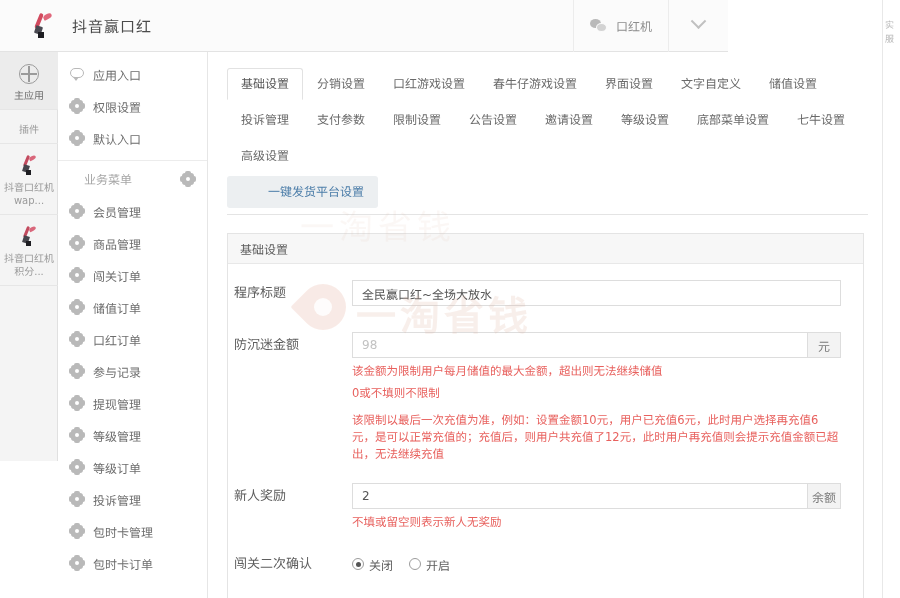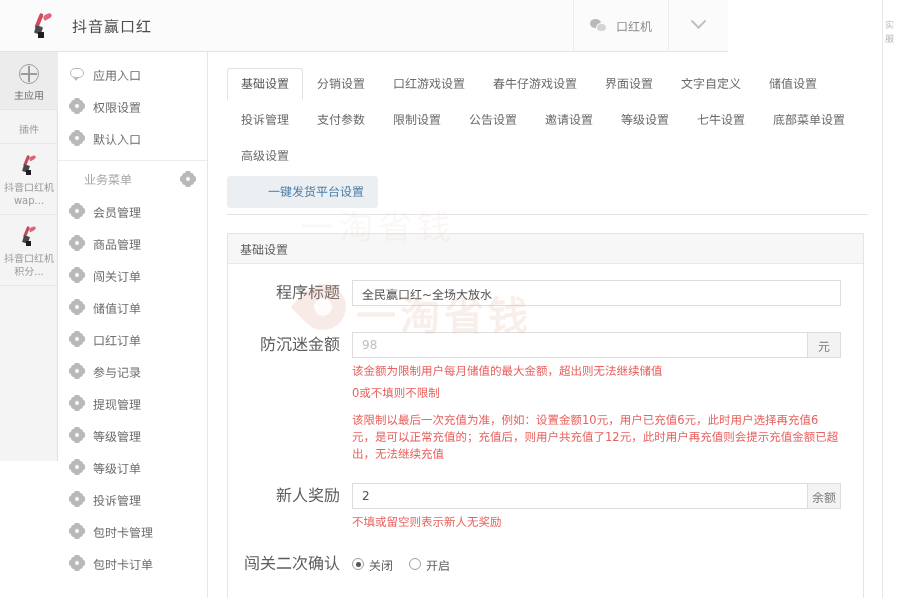--- a/index.html
+++ b/index.html
@@ -208,22 +208,22 @@
   }
   .panel-head {
     height: 30px; background:#f7f7f7; border-bottom:1px solid #e8e8e8;
     display:flex; align-items:center; padding-left: 12px;
     font-size: 12px; color:#5c5c5c;
   }
   .panel-body { padding: 16px 22px 0 6px; }
 
   .frow { display:flex; align-items:flex-start; margin-bottom: 4px; }
   .flabel {
-    width: 118px; flex: 0 0 118px; text-align: right; padding-right: 12px;
-    font-size: 16px; color:#5e5e5e; line-height: 26px;
+    width: 118px; flex: 0 0 118px; text-align: left; padding-right: 12px;
+    font-size: 13px; color:#5e5e5e; line-height: 26px;
   }
   .fctl { flex: 1 1 auto; position:relative; }
   .inp {
     width: 100%; height: 26px; border: 1px solid #dddddd; background:#fff;
     font-size: 12px; color: #555; padding: 0 9px; line-height: 24px;
     font-family: inherit; outline: none;
   }
   .inp::placeholder { color:#c2c2c2; }
   .inp-group { display:flex; }
   .inp-group .inp { border-right:none; }
@@ -485,22 +485,22 @@
         <div class="tab">文字自定义</div>
         <div class="tab">储值设置</div>
       </div>
       <div class="tabs-row">
         <div class="tab">投诉管理</div>
         <div class="tab">支付参数</div>
         <div class="tab">限制设置</div>
         <div class="tab">公告设置</div>
         <div class="tab">邀请设置</div>
         <div class="tab">等级设置</div>
+        <div class="tab">底部菜单设置</div>
         <div class="tab">七牛设置</div>
-        <div class="tab">底部菜单设置</div>
         <div class="tab">高级设置</div>
       </div>
       <div class="tabs-row">
         <div class="tab hover">一键发货平台设置</div>
       </div>
     </div>
     <div class="tabs-underline"></div>
 
     <div class="panel">
       <div class="panel-head">基础设置</div>

